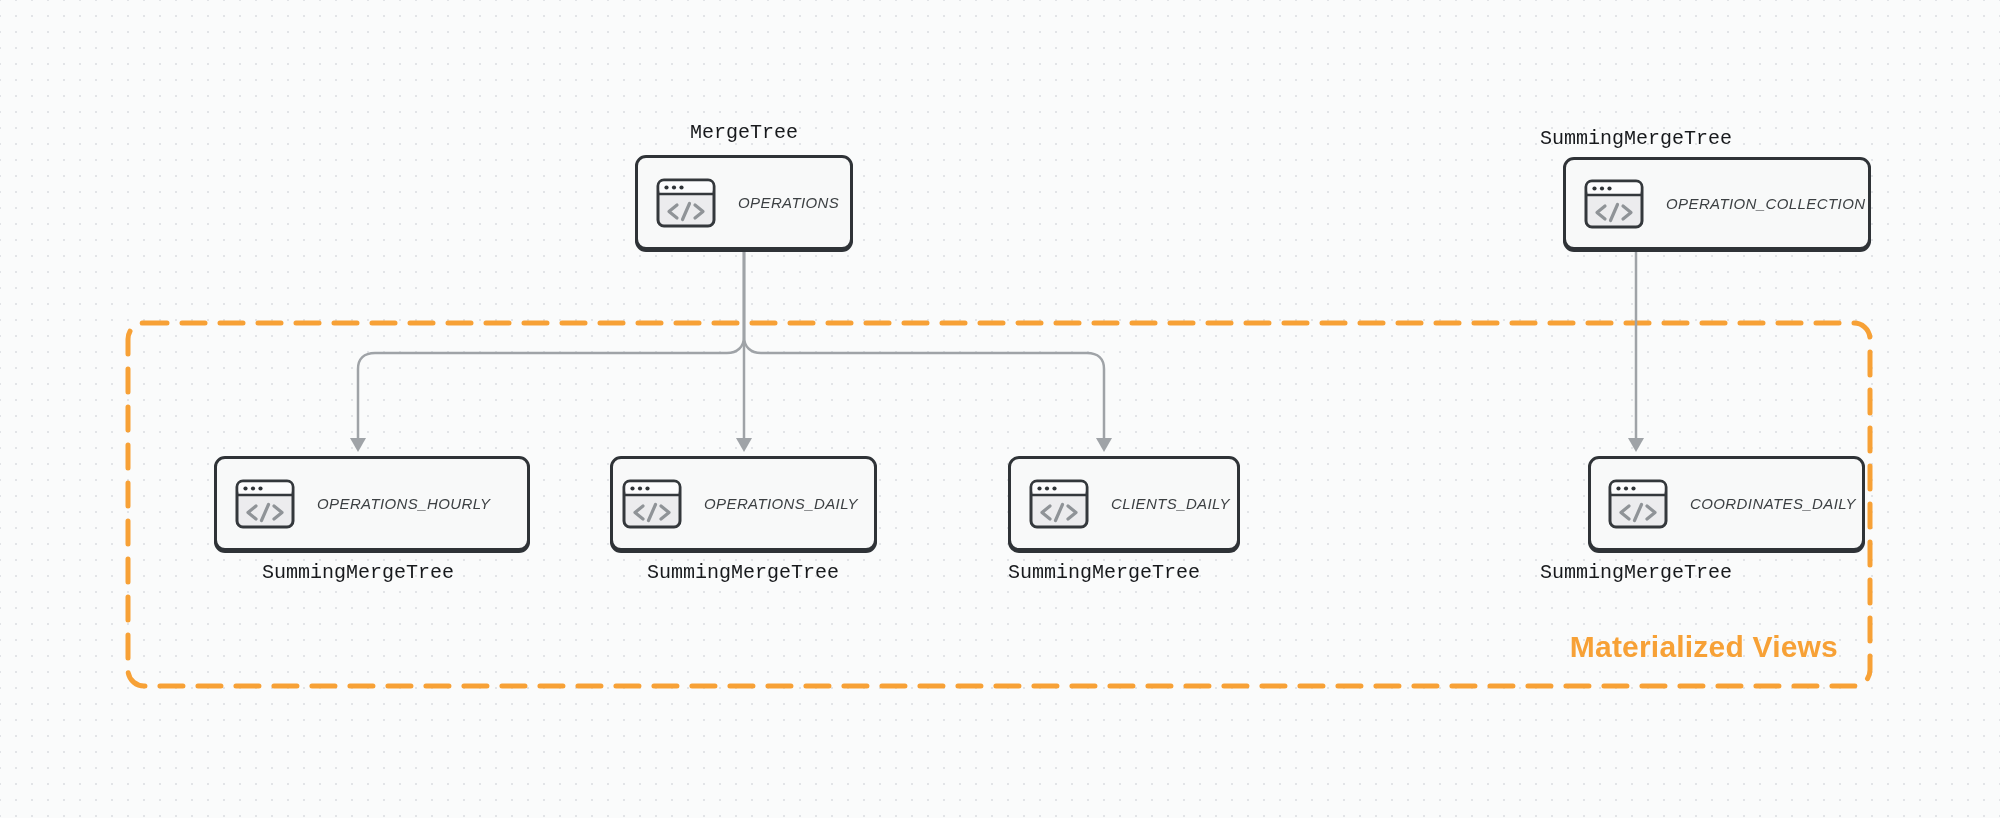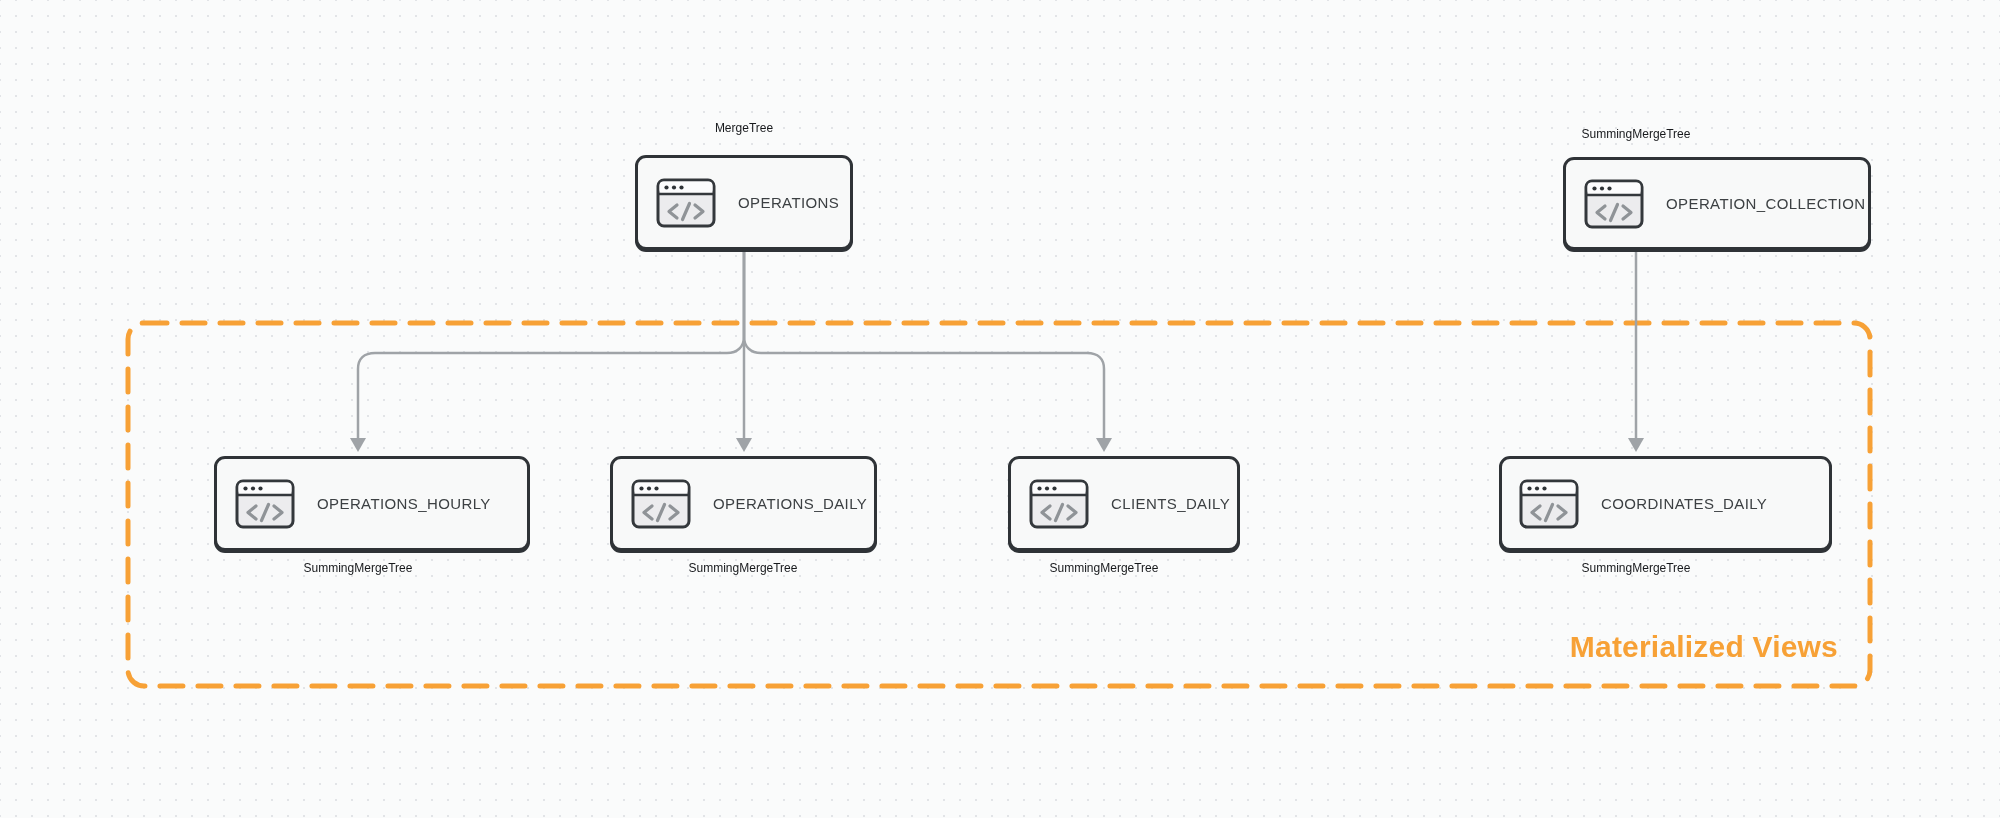--- a/index.html
+++ b/index.html
@@ -25,32 +25,34 @@
     position:absolute;
     box-sizing:border-box;
     display:flex;align-items:center;
     padding:0 18px;gap:22px;
     background:#f8f9f9;
     border:3px solid #2f3337;
     border-radius:11px;
     box-shadow:0 2px 0 #2f3337;
   }
   .node-title{
+    font-style:italic;
     font-size:15px;
     letter-spacing:0.4px;
     color:#3c4043;
     white-space:nowrap;
   }
   .engine-label{
     position:absolute;
-    font-size:12px;
+    font-size:20px;
     color:#17191c;
     text-align:center;
     white-space:nowrap;
     transform:translateX(-50%);
+    font-family:Liberation Mono, monospace;
   }
   .group-label{
     position:absolute;
     left:1430px;top:630px;width:408px;
     text-align:right;
     font-size:30px;
     font-weight:bold;
     letter-spacing:0.2px;
     color:#f7a136;
   }
@@ -127,21 +129,21 @@
       <circle cx="10.5" cy="9.5" r="2.1" fill="#2f3337"></circle>
         <circle cx="18" cy="9.5" r="2.1" fill="#2f3337"></circle>
         <circle cx="25.5" cy="9.5" r="2.1" fill="#2f3337"></circle>
       <polyline points="21,27 13,33.5 21,40" stroke="#8f9397" stroke-width="3.2" fill="none" stroke-linecap="round" stroke-linejoin="round"></polyline>
       <line x1="26.5" y1="41.5" x2="33.5" y2="25.5" stroke="#8f9397" stroke-width="3.2" stroke-linecap="round"></line>
       <polyline points="39,27 47,33.5 39,40" stroke="#8f9397" stroke-width="3.2" fill="none" stroke-linecap="round" stroke-linejoin="round"></polyline>
     </svg>
     <span class="node-title">OPERATIONS_HOURLY</span>
   </div>
 
-  <div class="node" style="left:610px;top:456px;width:267px;height:95px;">
+  <div class="node" style="left:610px;top:456px;width:267px;height:95px;padding-left:9px;">
     <svg class="win-icon" width="60" height="50" viewBox="0 0 60 50">
       <rect x="2" y="2" width="56" height="46" rx="6" fill="#ececee" stroke="#34383c" stroke-width="3"></rect>
       <rect x="3.5" y="3.5" width="53" height="12" rx="4" fill="#fcfcfd"></rect>
       <line x1="2" y1="16" x2="58" y2="16" stroke="#34383c" stroke-width="2.5"></line>
       <circle cx="10.5" cy="9.5" r="2.1" fill="#2f3337"></circle>
         <circle cx="18" cy="9.5" r="2.1" fill="#2f3337"></circle>
         <circle cx="25.5" cy="9.5" r="2.1" fill="#2f3337"></circle>
       <polyline points="21,27 13,33.5 21,40" stroke="#8f9397" stroke-width="3.2" fill="none" stroke-linecap="round" stroke-linejoin="round"></polyline>
       <line x1="26.5" y1="41.5" x2="33.5" y2="25.5" stroke="#8f9397" stroke-width="3.2" stroke-linecap="round"></line>
       <polyline points="39,27 47,33.5 39,40" stroke="#8f9397" stroke-width="3.2" fill="none" stroke-linecap="round" stroke-linejoin="round"></polyline>
@@ -157,21 +159,21 @@
       <circle cx="10.5" cy="9.5" r="2.1" fill="#2f3337"></circle>
         <circle cx="18" cy="9.5" r="2.1" fill="#2f3337"></circle>
         <circle cx="25.5" cy="9.5" r="2.1" fill="#2f3337"></circle>
       <polyline points="21,27 13,33.5 21,40" stroke="#8f9397" stroke-width="3.2" fill="none" stroke-linecap="round" stroke-linejoin="round"></polyline>
       <line x1="26.5" y1="41.5" x2="33.5" y2="25.5" stroke="#8f9397" stroke-width="3.2" stroke-linecap="round"></line>
       <polyline points="39,27 47,33.5 39,40" stroke="#8f9397" stroke-width="3.2" fill="none" stroke-linecap="round" stroke-linejoin="round"></polyline>
     </svg>
     <span class="node-title">CLIENTS_DAILY</span>
   </div>
 
-  <div class="node" style="left:1499px;top:456px;width:333px;height:95px;padding-left:17px;">
+  <div class="node" style="left:1588px;top:456px;width:277px;height:95px;padding-left:17px;">
     <svg class="win-icon" width="60" height="50" viewBox="0 0 60 50">
       <rect x="2" y="2" width="56" height="46" rx="6" fill="#ececee" stroke="#34383c" stroke-width="3"></rect>
       <rect x="3.5" y="3.5" width="53" height="12" rx="4" fill="#fcfcfd"></rect>
       <line x1="2" y1="16" x2="58" y2="16" stroke="#34383c" stroke-width="2.5"></line>
       <circle cx="10.5" cy="9.5" r="2.1" fill="#2f3337"></circle>
         <circle cx="18" cy="9.5" r="2.1" fill="#2f3337"></circle>
         <circle cx="25.5" cy="9.5" r="2.1" fill="#2f3337"></circle>
       <polyline points="21,27 13,33.5 21,40" stroke="#8f9397" stroke-width="3.2" fill="none" stroke-linecap="round" stroke-linejoin="round"></polyline>
       <line x1="26.5" y1="41.5" x2="33.5" y2="25.5" stroke="#8f9397" stroke-width="3.2" stroke-linecap="round"></line>
       <polyline points="39,27 47,33.5 39,40" stroke="#8f9397" stroke-width="3.2" fill="none" stroke-linecap="round" stroke-linejoin="round"></polyline>

